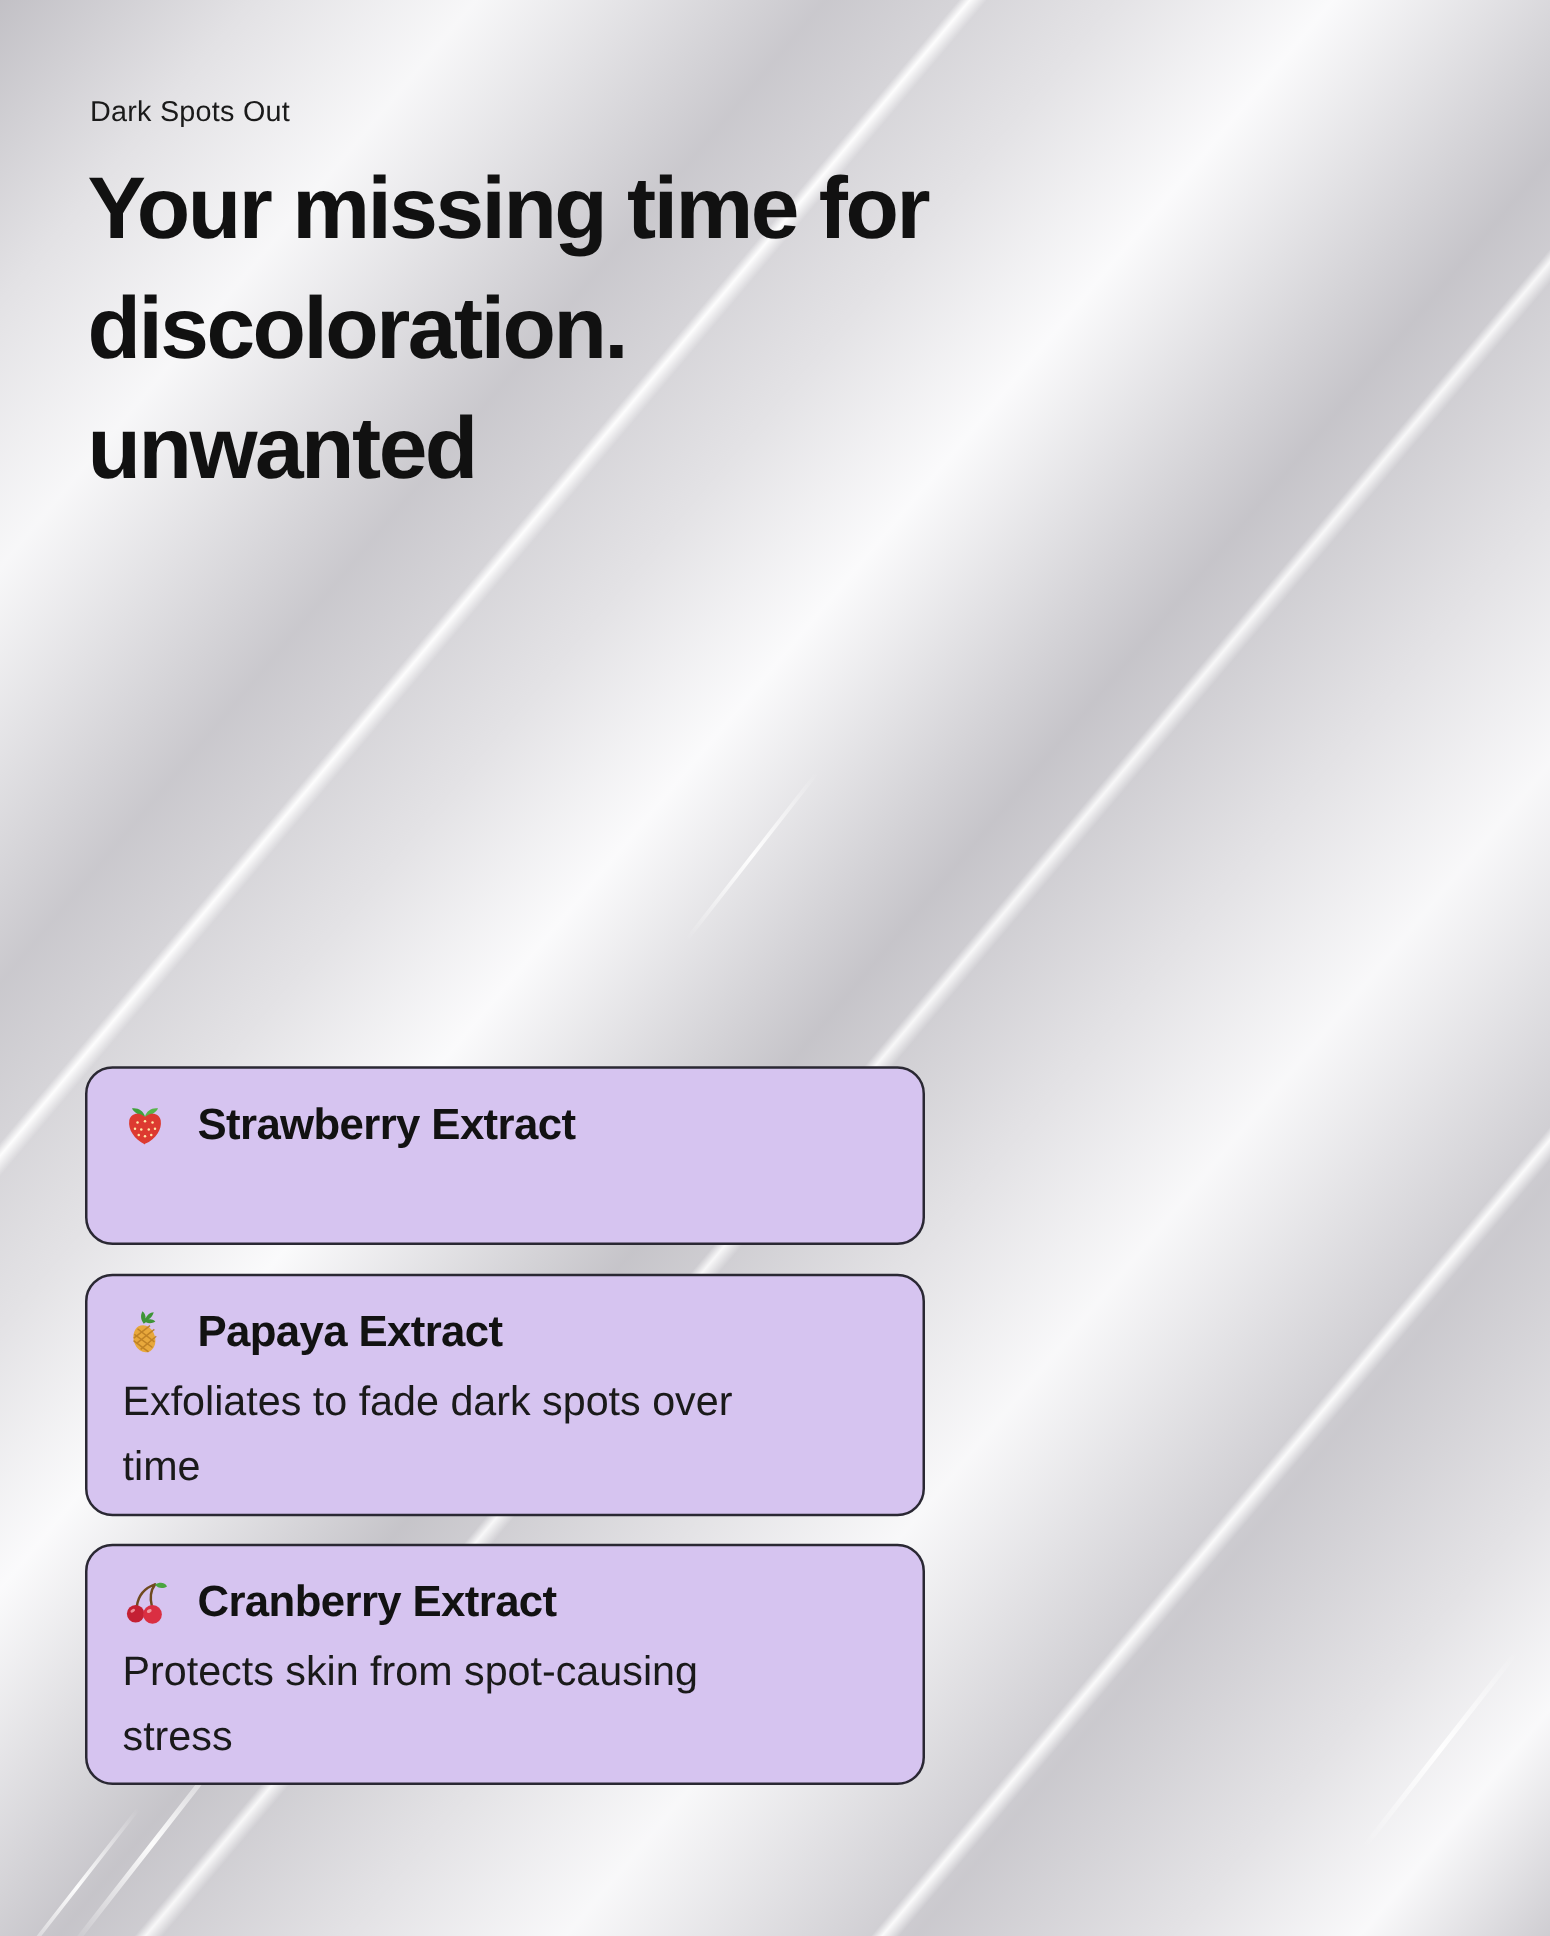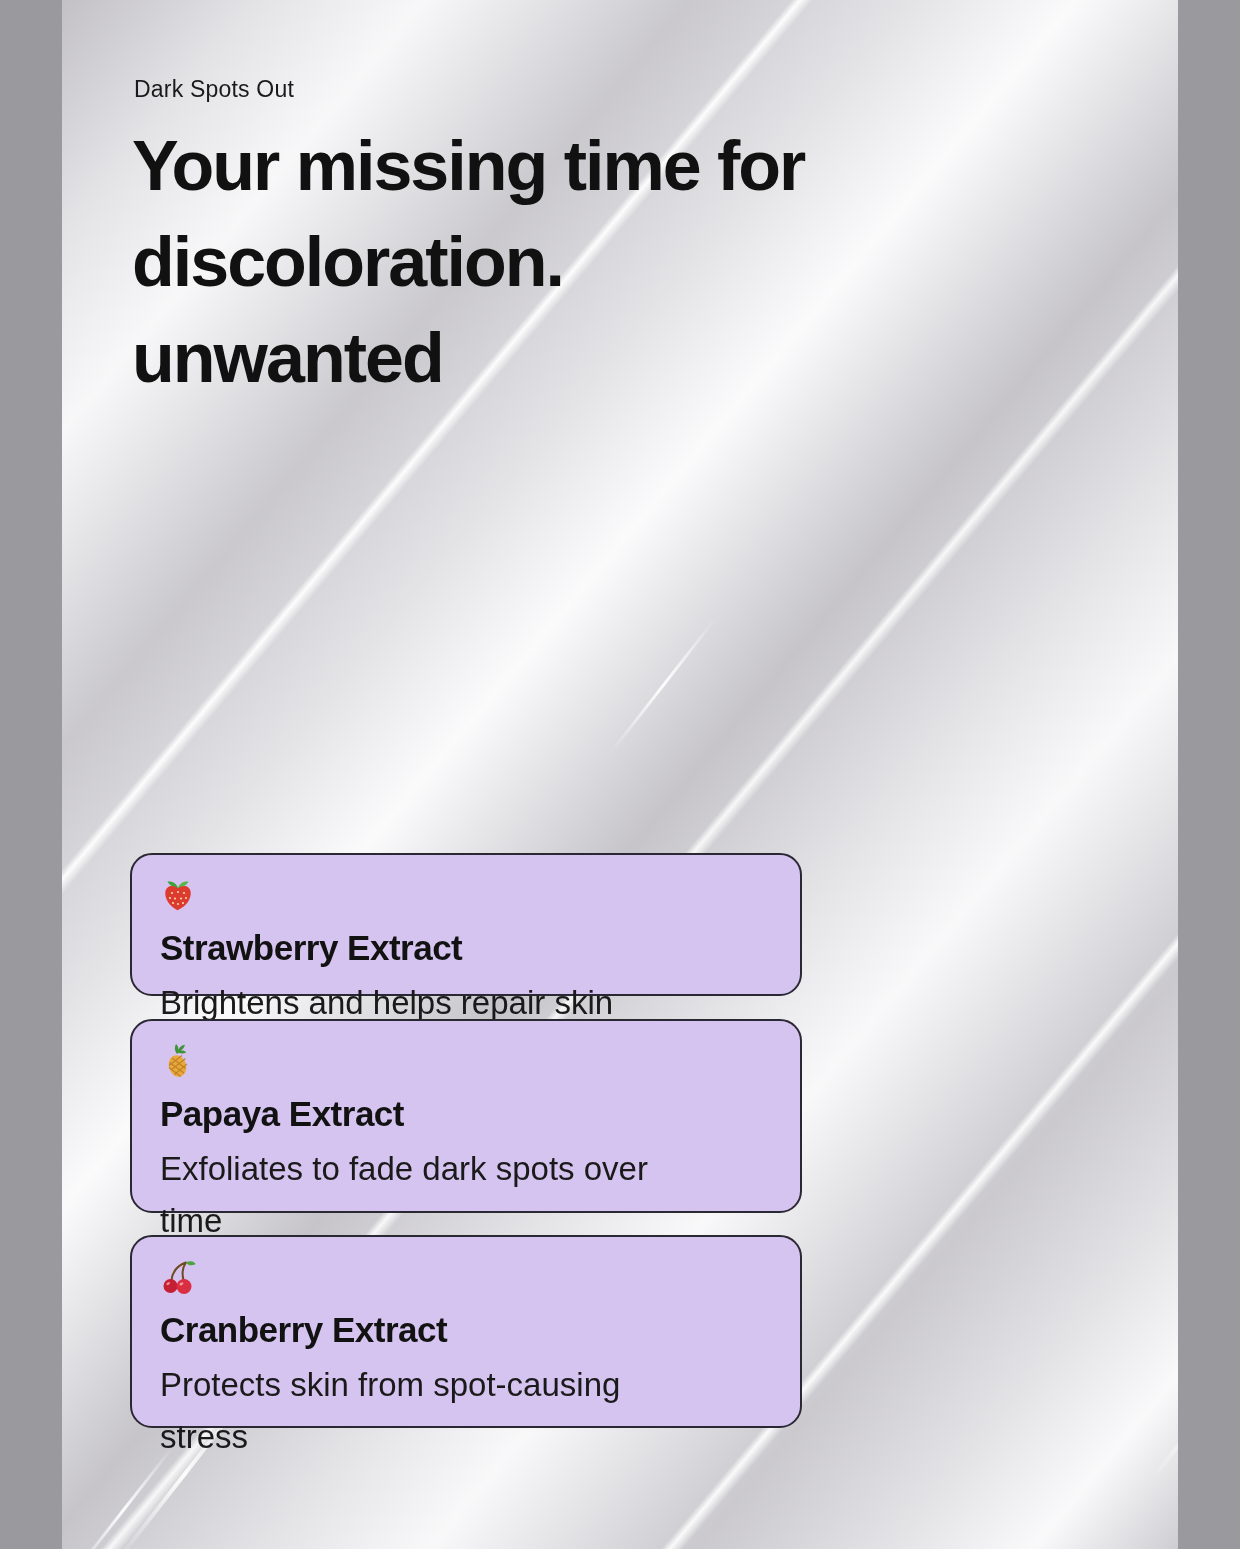--- a/index.html
+++ b/index.html
@@ -1,18 +1,18 @@
 <!DOCTYPE html>
 <html><head>
 <meta charset="utf-8">
 <style>
   html,body{margin:0;padding:0;background:#9a999d;}
   .canvas{
     position:relative;
-    width:1116px;height:1549px;
+    width:1240px;height:1549px;
     margin:0 auto;
     overflow:hidden;
     font-family:"Liberation Sans","DejaVu Sans",sans-serif;
     color:#141414;
     background-color:#e3e2e5;
     background-image:
       
       linear-gradient(130deg, rgba(255,255,255,0) 30.2%, rgba(255,255,255,.95) 30.55%, rgba(255,255,255,0) 31.1%),
       linear-gradient(130deg, rgba(255,255,255,0) 55.4%, rgba(255,255,255,.85) 55.75%, rgba(255,255,255,0) 56.3%),
       linear-gradient(130deg, rgba(255,255,255,0) 78.6%, rgba(255,255,255,.9) 78.95%, rgba(255,255,255,0) 79.5%),
@@ -48,22 +48,22 @@
     position:absolute;left:68px;width:672px;box-sizing:border-box;
     background:#d6c4f0;
     border:2px solid #2a2833;
     border-radius:22px;
     padding:22px 28px;
   }
   .card-1{top:853px;height:143px;}
   .card-2{top:1019px;height:194px;}
   .card-3{top:1235px;height:193px;}
   .card-title{
-    display:flex;gap:12px;
-    font-size:35px;line-height:46px;font-weight:700;letter-spacing:-.5px;color:#121212;flex-direction:column;
+    display:flex;align-items:center;gap:24px;
+    font-size:35px;line-height:46px;font-weight:700;letter-spacing:-.5px;color:#121212;
   }
   .card-title .fruit{flex:0 0 auto;width:36px;height:36px;}
   .card-body{
     margin-top:6px;
     font-size:33px;line-height:52px;font-weight:400;color:#1a1a1a;
   }
   .card-body .line{display:block;}
 </style>
 </head>
 <body>
@@ -98,23 +98,20 @@
             <circle cx="15" cy="21.5" r="1"></circle>
             <circle cx="21" cy="21.5" r="1"></circle>
             <circle cx="26" cy="21" r="1"></circle>
           <circle cx="13" cy="26" r="1"></circle>
             <circle cx="18" cy="27" r="1"></circle>
             <circle cx="23" cy="26" r="1"></circle>
         </g>
       </svg>
       <span>Strawberry Extract</span>
     </div>
-    <div class="card-body">
-      <span class="line">Brightens and helps repair skin</span>
-    </div>
   </div>
 
   <div class="card card-2">
     <div class="card-title">
       <svg class="fruit" viewBox="0 0 36 36" aria-hidden="true">
         <g fill="#3e9437">
           <path d="M17 11c-2.5-3.5-2.8-6.8-1-10 1.8 1.6 2.6 3.6 2.4 5.8 1.4-3 3.5-4.7 6.6-5-0.7 2.6-2.2 4.5-4.3 5.8 2.1-.4 4 .1 5.6 1.6-2.4 1.6-5.1 1.7-7.6.6z"></path>
         </g>
         <ellipse cx="17.5" cy="23" rx="8.6" ry="11" fill="#e8a83c" transform="rotate(-16 17.5 23)"></ellipse>
         <g stroke="#b97c22" stroke-width="1.2" fill="none" opacity=".85">

